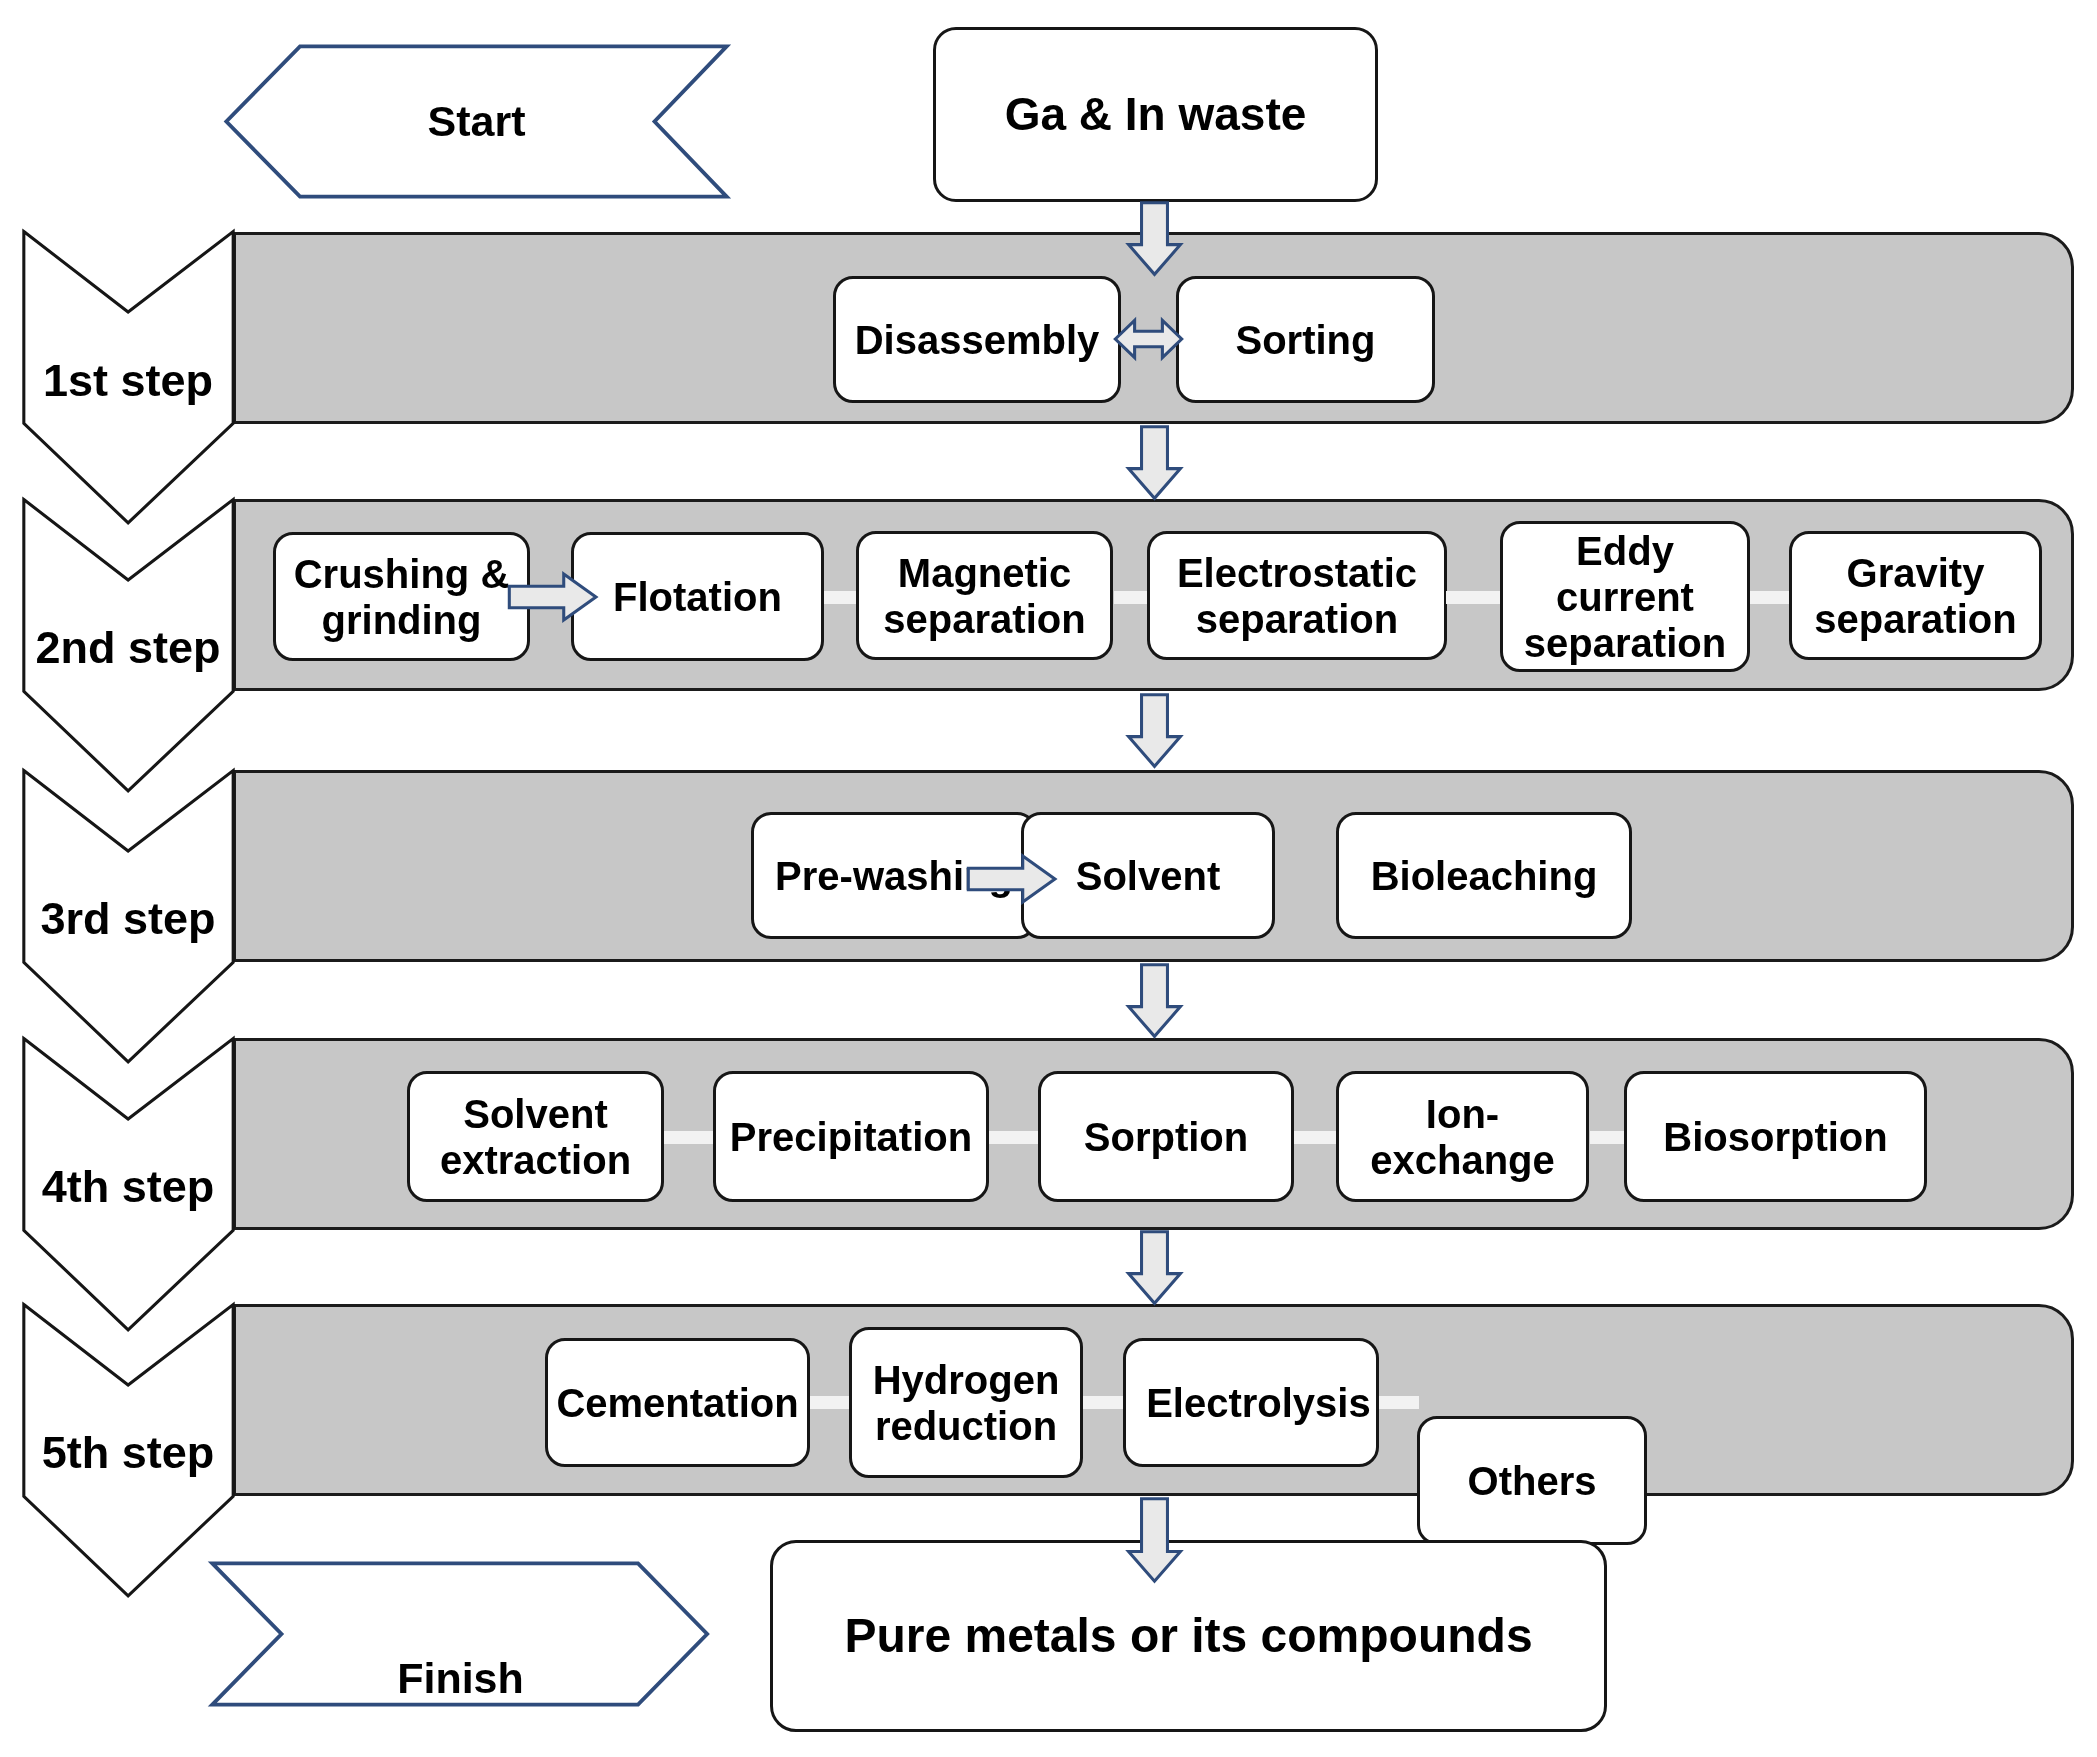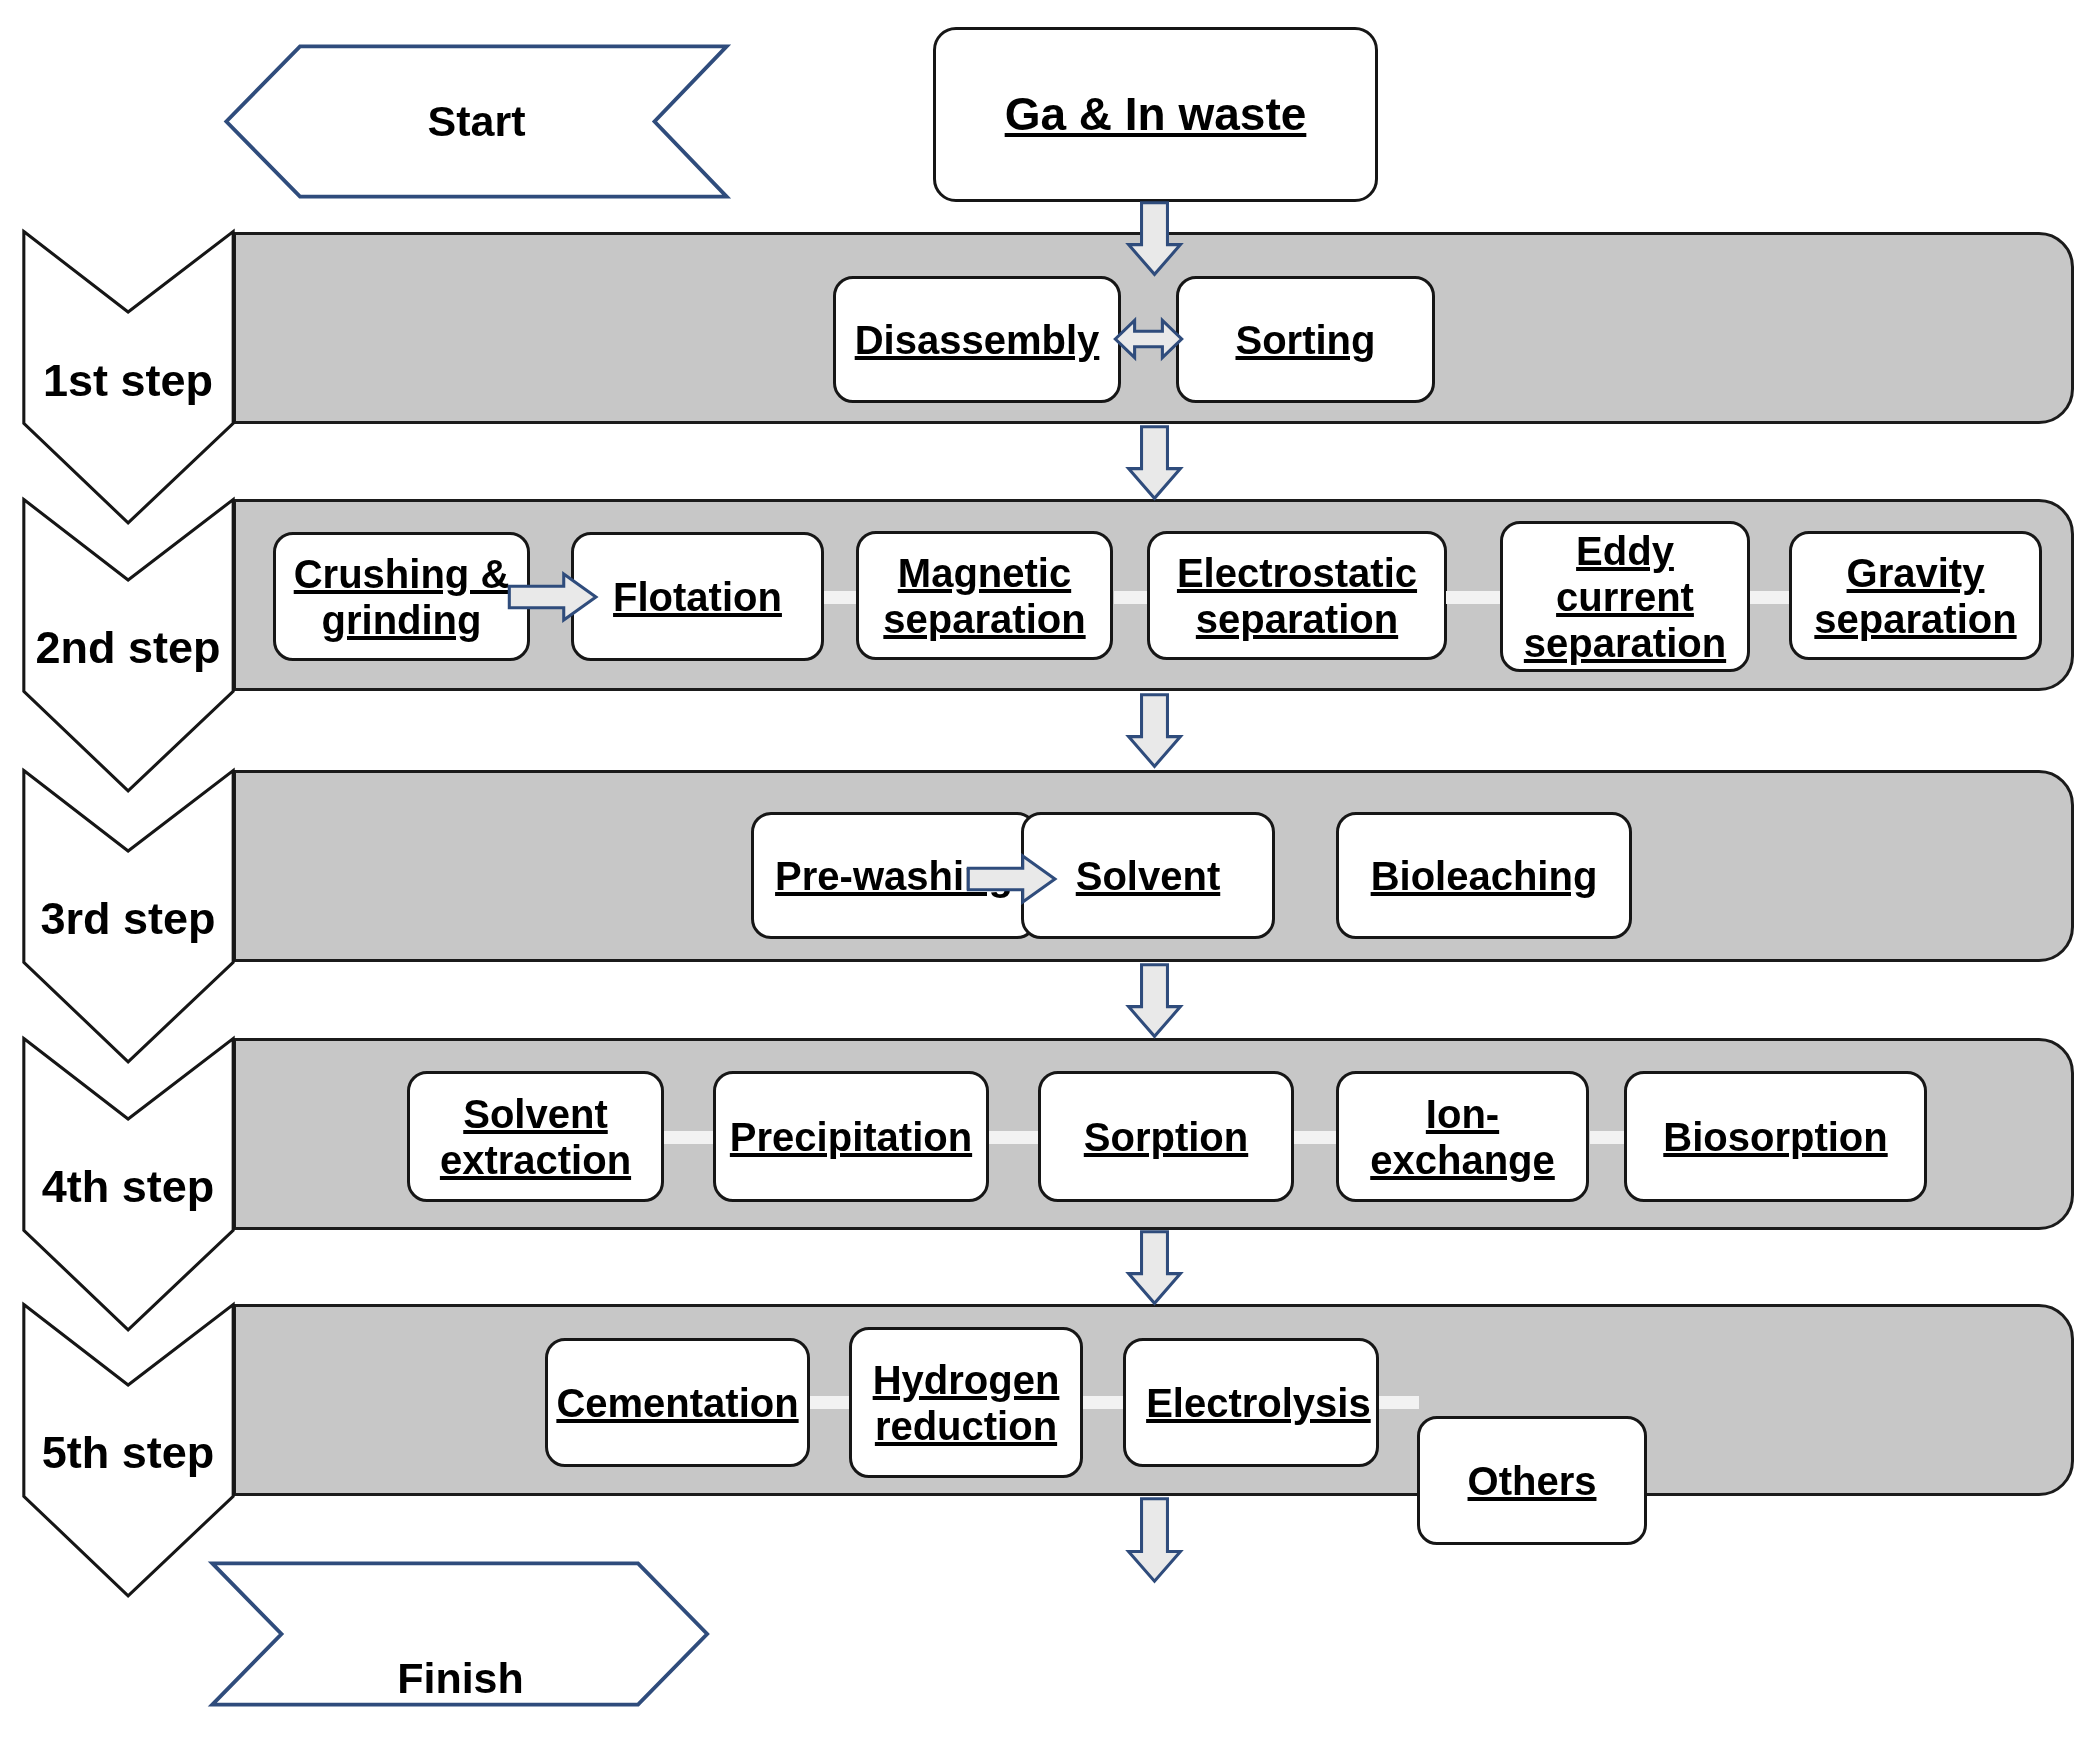--- a/index.html
+++ b/index.html
@@ -10,21 +10,20 @@
   .band{
     position:absolute;left:233px;width:1841px;height:192px;
     background:#c7c7c7;border:3.1px solid #1b1b1b;
     border-radius:0 35px 35px 0;box-sizing:border-box;z-index:1;
   }
   .pbox{
     position:absolute;background:#ffffff;border:3.8px solid #161616;border-radius:20px;
     box-sizing:border-box;display:flex;align-items:center;justify-content:center;
     text-align:center;font-weight:700;font-size:40px;line-height:1.15;z-index:2;
     padding:0 9.2px;
-    text-decoration:underline;
   }
   .conn{position:absolute;height:13px;background:#f2f2f2;z-index:2;}
   .steplabel{
     position:absolute;left:23px;width:210px;text-align:center;
     font-weight:700;font-size:45px;z-index:4;
   }
   .bannerlabel{
     position:absolute;display:flex;align-items:center;justify-content:center;
     font-weight:700;font-size:43px;z-index:4;text-align:center;
   }
@@ -137,15 +136,16 @@
   <div class="conn" style="left:1083px;top:1396px;width:41px;"></div>
   <div class="pbox" style="left:1123px;top:1338px;width:256px;height:129px;padding-left:24px;">Electrolysis</div>
   <div class="conn" style="left:1379px;top:1396px;width:40px;"></div>
   <div class="pbox" style="left:1417px;top:1416px;width:230px;height:129px;">Others</div>
 
   <svg class="z3" style="left:210px;top:1561px;" width="501" height="146" viewBox="0 0 652 190">
     <polygon points="3,3 557,3 647,95 557,187 3,187 93,95" fill="#ffffff" stroke="#2f4c7c" stroke-width="5"></polygon>
   </svg>
   <div class="bannerlabel" style="left:210px;top:1561px;width:501px;height:146px;margin-top:44px;">Finish</div>
 
+  <div class="pbox" style="left:770px;top:1540px;width:837px;height:192px;font-size:48px;border-radius:26px;">Pure metals or its compounds</div>
 
 </div>
 
 
 </body></html>

